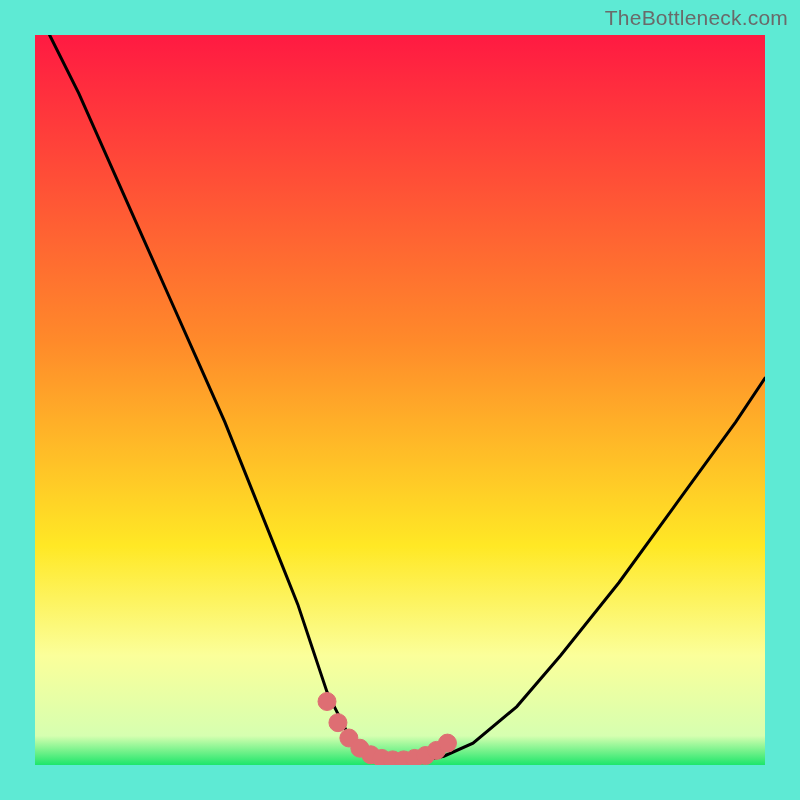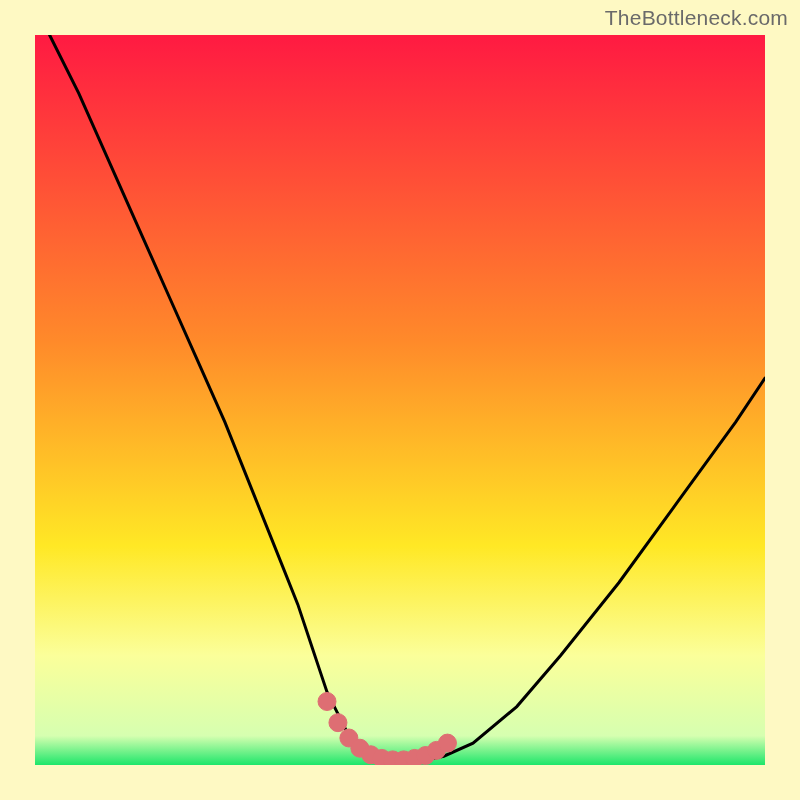--- a/index.html
+++ b/index.html
@@ -10,21 +10,21 @@
     overflow: hidden;
     background: #000;
     font-family: Arial, Helvetica, sans-serif;
   }
   .frame {
     position: absolute;
     left: 0;
     top: 0;
     width: 800px;
     height: 800px;
-    background: #fef9c3;
+    background: #5eead4;
   }
   .plot {
     position: absolute;
     left: 35px;
     top: 35px;
     width: 730px;
     height: 730px;
     overflow: hidden;
   }
   .watermark {

